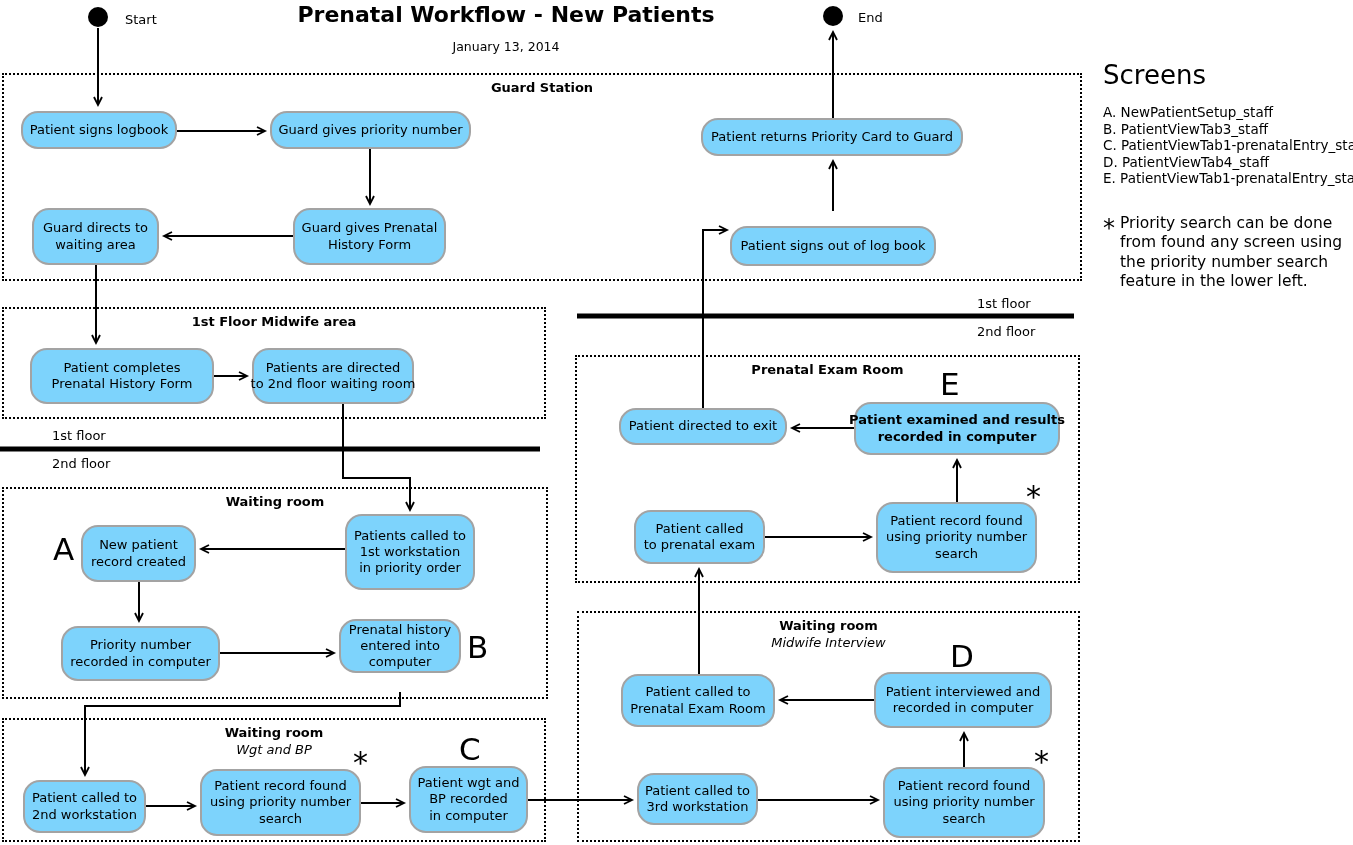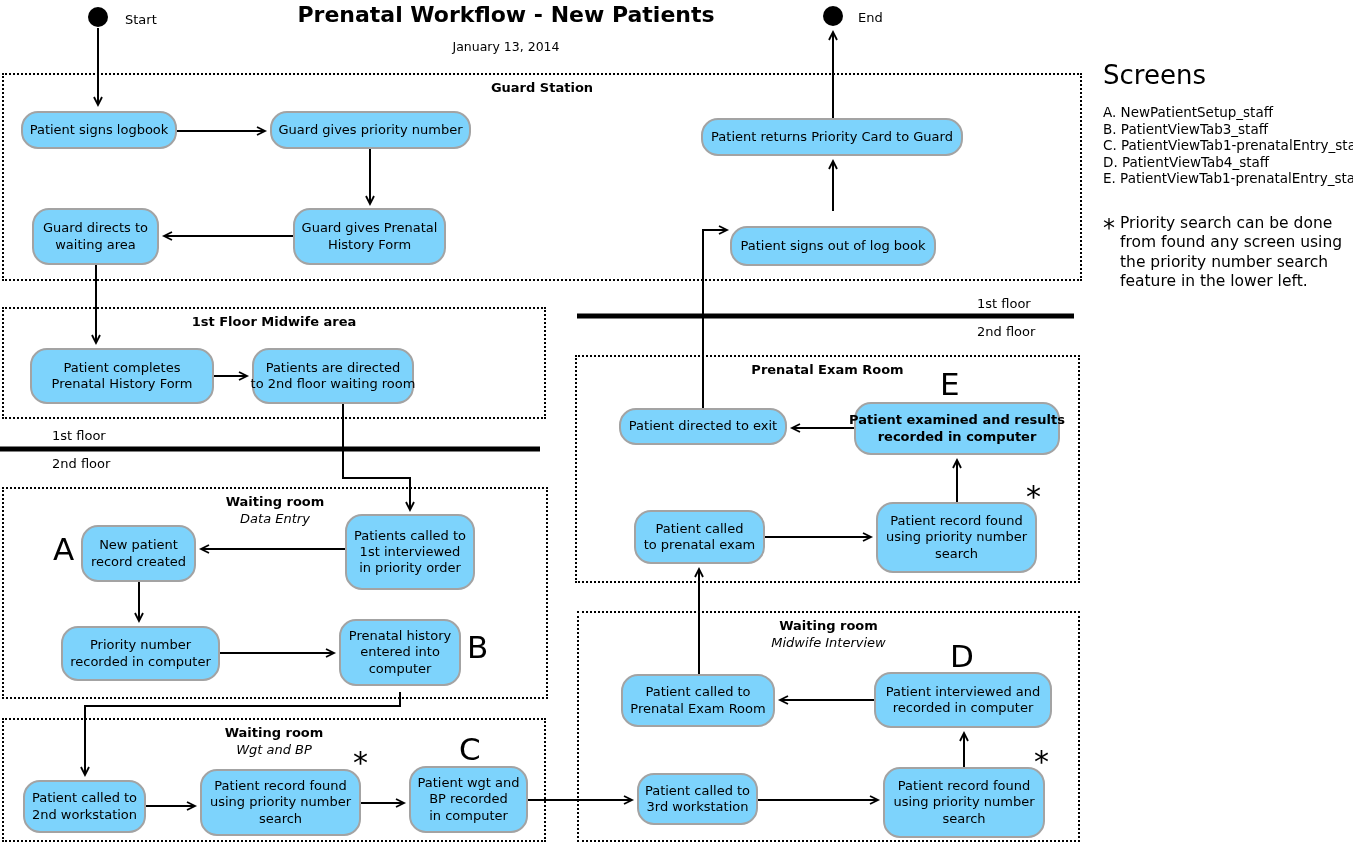--- a/index.html
+++ b/index.html
@@ -51,21 +51,20 @@
 <div class="canvas">
 
   <div class="region" style="left:2px;top:73px;width:1080px;height:208px;">
     <div class="region-title">Guard Station</div>
   </div>
   <div class="region" style="left:2px;top:307px;width:544px;height:112px;">
     <div class="region-title">1st Floor Midwife area</div>
   </div>
   <div class="region" style="left:2px;top:487px;width:546px;height:212px;">
     <div class="region-title">Waiting room</div>
-    <div class="region-sub">Data Entry</div>
   </div>
   <div class="region" style="left:2px;top:718px;width:544px;height:124px;">
     <div class="region-title">Waiting room</div>
     <div class="region-sub">Wgt and BP</div>
   </div>
   <div class="region" style="left:577px;top:611px;width:503px;height:231px;">
     <div class="region-title">Waiting room</div>
     <div class="region-sub">Midwife Interview</div>
   </div>
   <div class="region" style="left:575px;top:355px;width:505px;height:228px;">
@@ -128,25 +127,25 @@
 waiting area</div>
   <div class="node" style="left:701px;top:118px;width:262px;height:38px;">Patient returns Priority Card to Guard</div>
   <div class="node" style="left:730px;top:226px;width:206px;height:40px;">Patient signs out of log book</div>
   <div class="node" style="left:10px;top:348px;width:184px;height:56px;margin-left:20px;">Patient completes
 Prenatal History Form</div>
   <div class="node" style="left:252px;top:348px;width:162px;height:56px;">Patients are directed
 to 2nd floor waiting room</div>
   <div class="node" style="left:81px;top:525px;width:115px;height:57px;">New patient
 record created</div>
   <div class="node" style="left:345px;top:514px;width:130px;height:76px;">Patients called to
-1st interviewed
+1st workstation
 in priority order</div>
   <div class="node" style="left:61px;top:626px;width:159px;height:55px;">Priority number
 recorded in computer</div>
-  <div class="node" style="left:339px;top:619px;width:122px;height:67px;">Prenatal history
+  <div class="node" style="left:339px;top:619px;width:122px;height:54px;">Prenatal history
 entered into
 computer</div>
   <div class="node" style="left:23px;top:780px;width:123px;height:53px;">Patient called to
 2nd workstation</div>
   <div class="node" style="left:200px;top:769px;width:161px;height:67px;">Patient record found
 using priority number
 search</div>
   <div class="node" style="left:409px;top:766px;width:119px;height:67px;">Patient wgt and
 BP recorded
 in computer</div>

